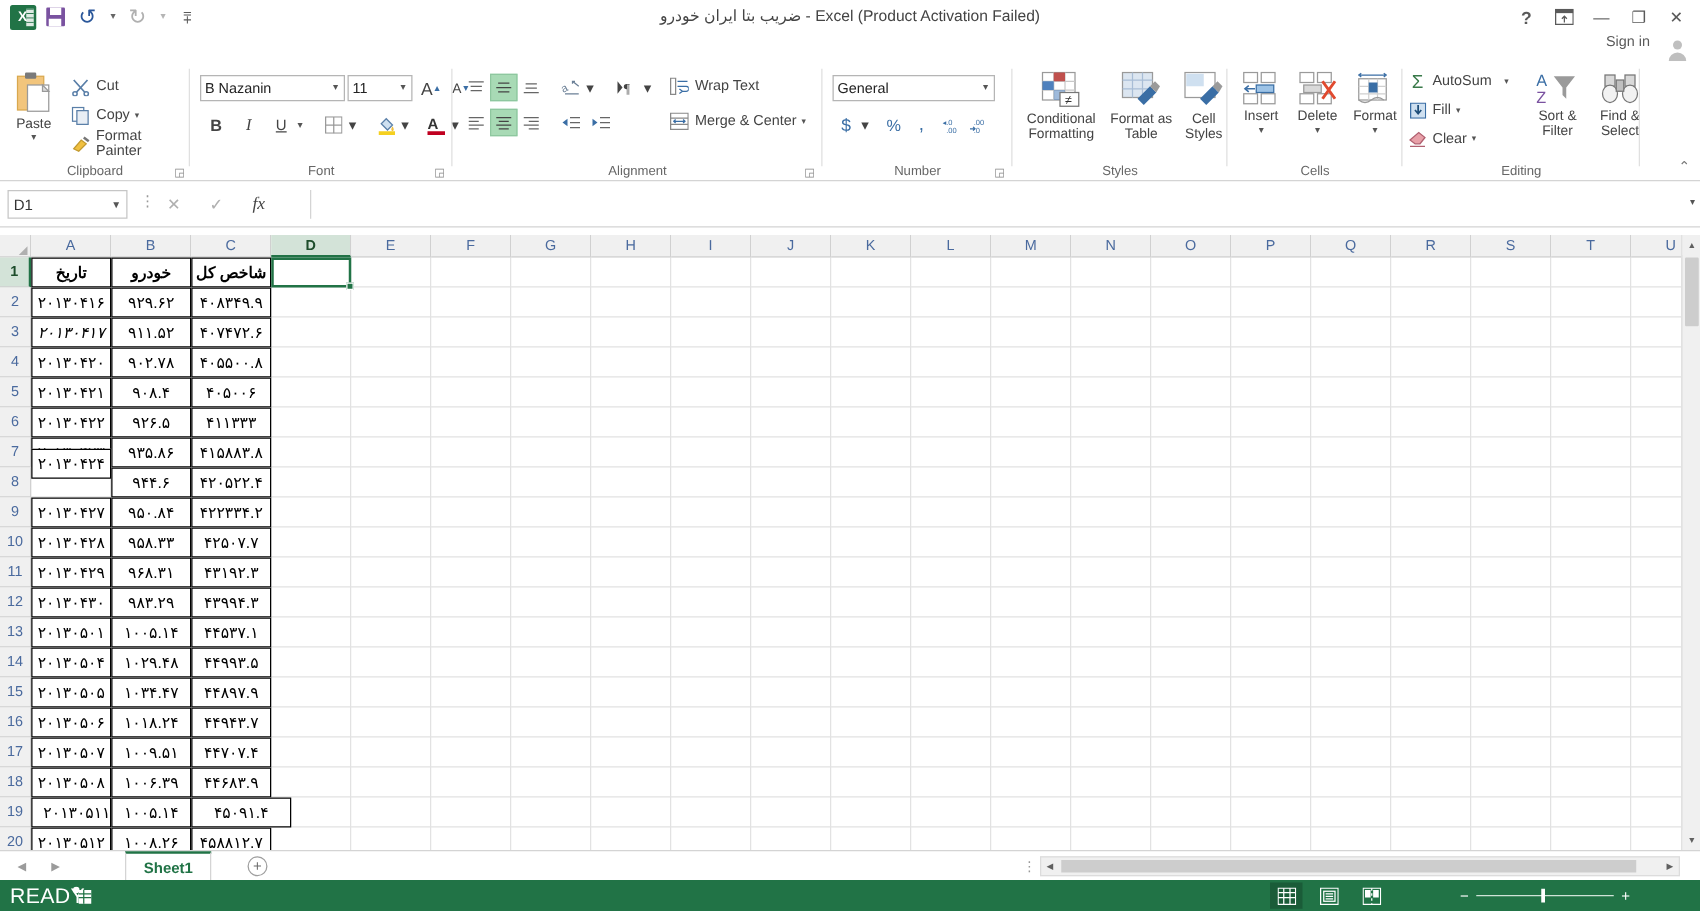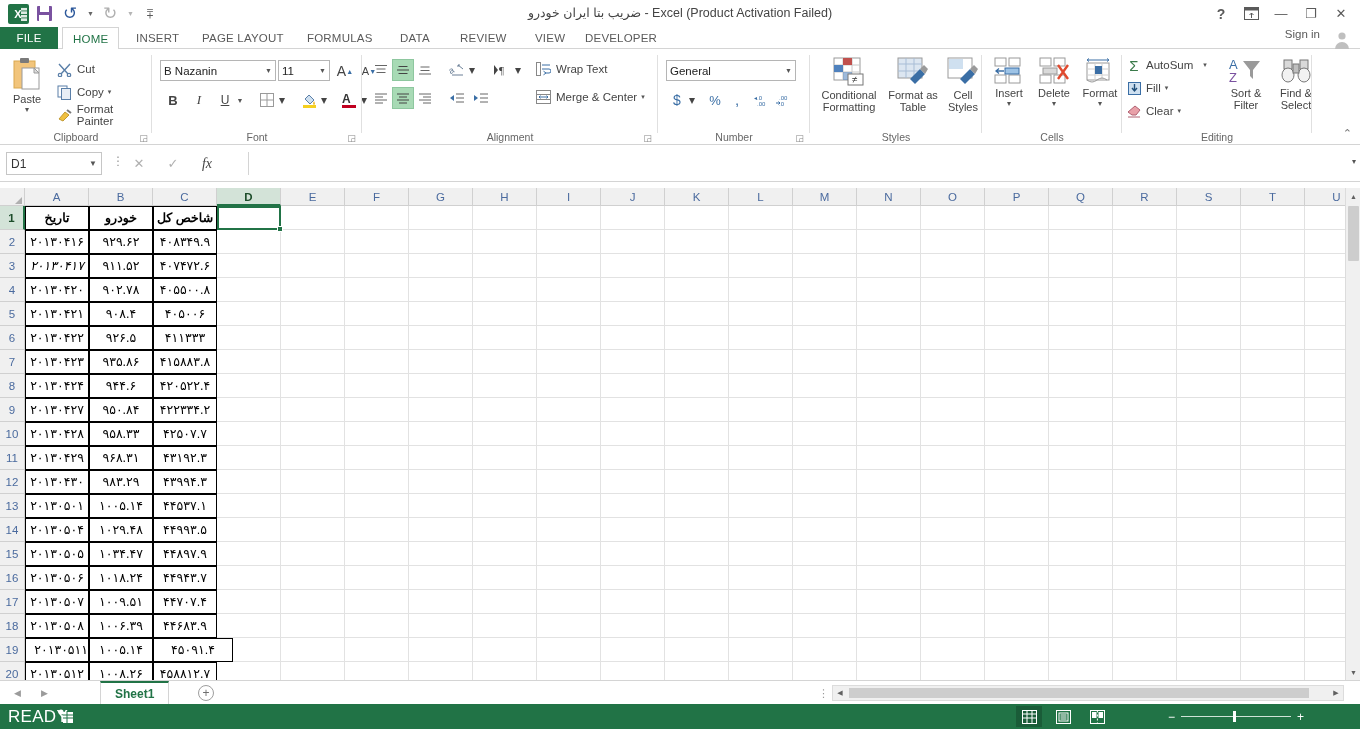--- a/index.html
+++ b/index.html
@@ -246,31 +246,20 @@
             <rect x="0.5" y="0.5" width="14" height="3" fill="#5a5a5a"></rect>
             <path d="M7.5 11 L7.5 6 M5.5 8 L7.5 6 L9.5 8" stroke="#5a5a5a" fill="none"></path>
           </svg>
       </div>
       <div class="wc">—</div>
       <div class="wc">❐</div>
       <div class="wc">✕</div>
     </div>
   </div>
 
-  <div class="tabstrip">
-    <div class="tab file" style="left:0;width:58px;">FILE</div>
-    <div class="tab active" style="left:62px;">HOME</div>
-    <div class="tab" style="left:126px;">INSERT</div>
-    <div class="tab" style="left:192px;">PAGE LAYOUT</div>
-    <div class="tab" style="left:297px;">FORMULAS</div>
-    <div class="tab" style="left:390px;">DATA</div>
-    <div class="tab" style="left:450px;">REVIEW</div>
-    <div class="tab" style="left:525px;">VIEW</div>
-    <div class="tab" style="left:575px;">DEVELOPER</div>
-  </div>
   <div class="signin">Sign in</div>
   <div class="signin-av">
     <svg width="20" height="20" viewBox="0 0 20 20">
         <circle cx="10" cy="7" r="3.6" fill="#bfbfbf"></circle>
         <path d="M3 20 a7 7 0 0 1 14 0 z" fill="#bfbfbf"></path>
       </svg>
   </div>
 
   <div class="ribbon">
 
@@ -769,21 +758,21 @@
         <div class="cell bordered" style="left: 128px; top: 72px; width: 64px;">۴۰۵۵۰۰.۸</div>
         <div class="cell bordered" style="left: 0px; top: 96px; width: 64px;">۲۰۱۳۰۴۲۱</div>
         <div class="cell bordered" style="left: 64px; top: 96px; width: 64px;">۹۰۸.۴</div>
         <div class="cell bordered" style="left: 128px; top: 96px; width: 64px;">۴۰۵۰۰۶</div>
         <div class="cell bordered" style="left: 0px; top: 120px; width: 64px;">۲۰۱۳۰۴۲۲</div>
         <div class="cell bordered" style="left: 64px; top: 120px; width: 64px;">۹۲۶.۵</div>
         <div class="cell bordered" style="left: 128px; top: 120px; width: 64px;">۴۱۱۳۳۳</div>
         <div class="cell bordered" style="left: 0px; top: 144px; width: 64px;">۲۰۱۳۰۴۲۳</div>
         <div class="cell bordered" style="left: 64px; top: 144px; width: 64px;">۹۳۵.۸۶</div>
         <div class="cell bordered" style="left: 128px; top: 144px; width: 64px;">۴۱۵۸۸۳.۸</div>
-        <div class="cell bordered" style="left: 0px; top: 168px; width: 64px;">۲۰۱۳۰۴۲۴</div>
+        <div class="cell bordered" style="left: 0px; top: 153px; width: 64px;">۲۰۱۳۰۴۲۴</div>
         <div class="cell bordered" style="left: 64px; top: 168px; width: 64px;">۹۴۴.۶</div>
         <div class="cell bordered" style="left: 128px; top: 168px; width: 64px;">۴۲۰۵۲۲.۴</div>
         <div class="cell bordered" style="left: 0px; top: 192px; width: 64px;">۲۰۱۳۰۴۲۷</div>
         <div class="cell bordered" style="left: 64px; top: 192px; width: 64px;">۹۵۰.۸۴</div>
         <div class="cell bordered" style="left: 128px; top: 192px; width: 64px;">۴۲۲۳۳۴.۲</div>
         <div class="cell bordered" style="left: 0px; top: 216px; width: 64px;">۲۰۱۳۰۴۲۸</div>
         <div class="cell bordered" style="left: 64px; top: 216px; width: 64px;">۹۵۸.۳۳</div>
         <div class="cell bordered" style="left: 128px; top: 216px; width: 64px;">۴۲۵۰۷.۷</div>
         <div class="cell bordered" style="left: 0px; top: 240px; width: 64px;">۲۰۱۳۰۴۲۹</div>
         <div class="cell bordered" style="left: 64px; top: 240px; width: 64px;">۹۶۸.۳۱</div>

